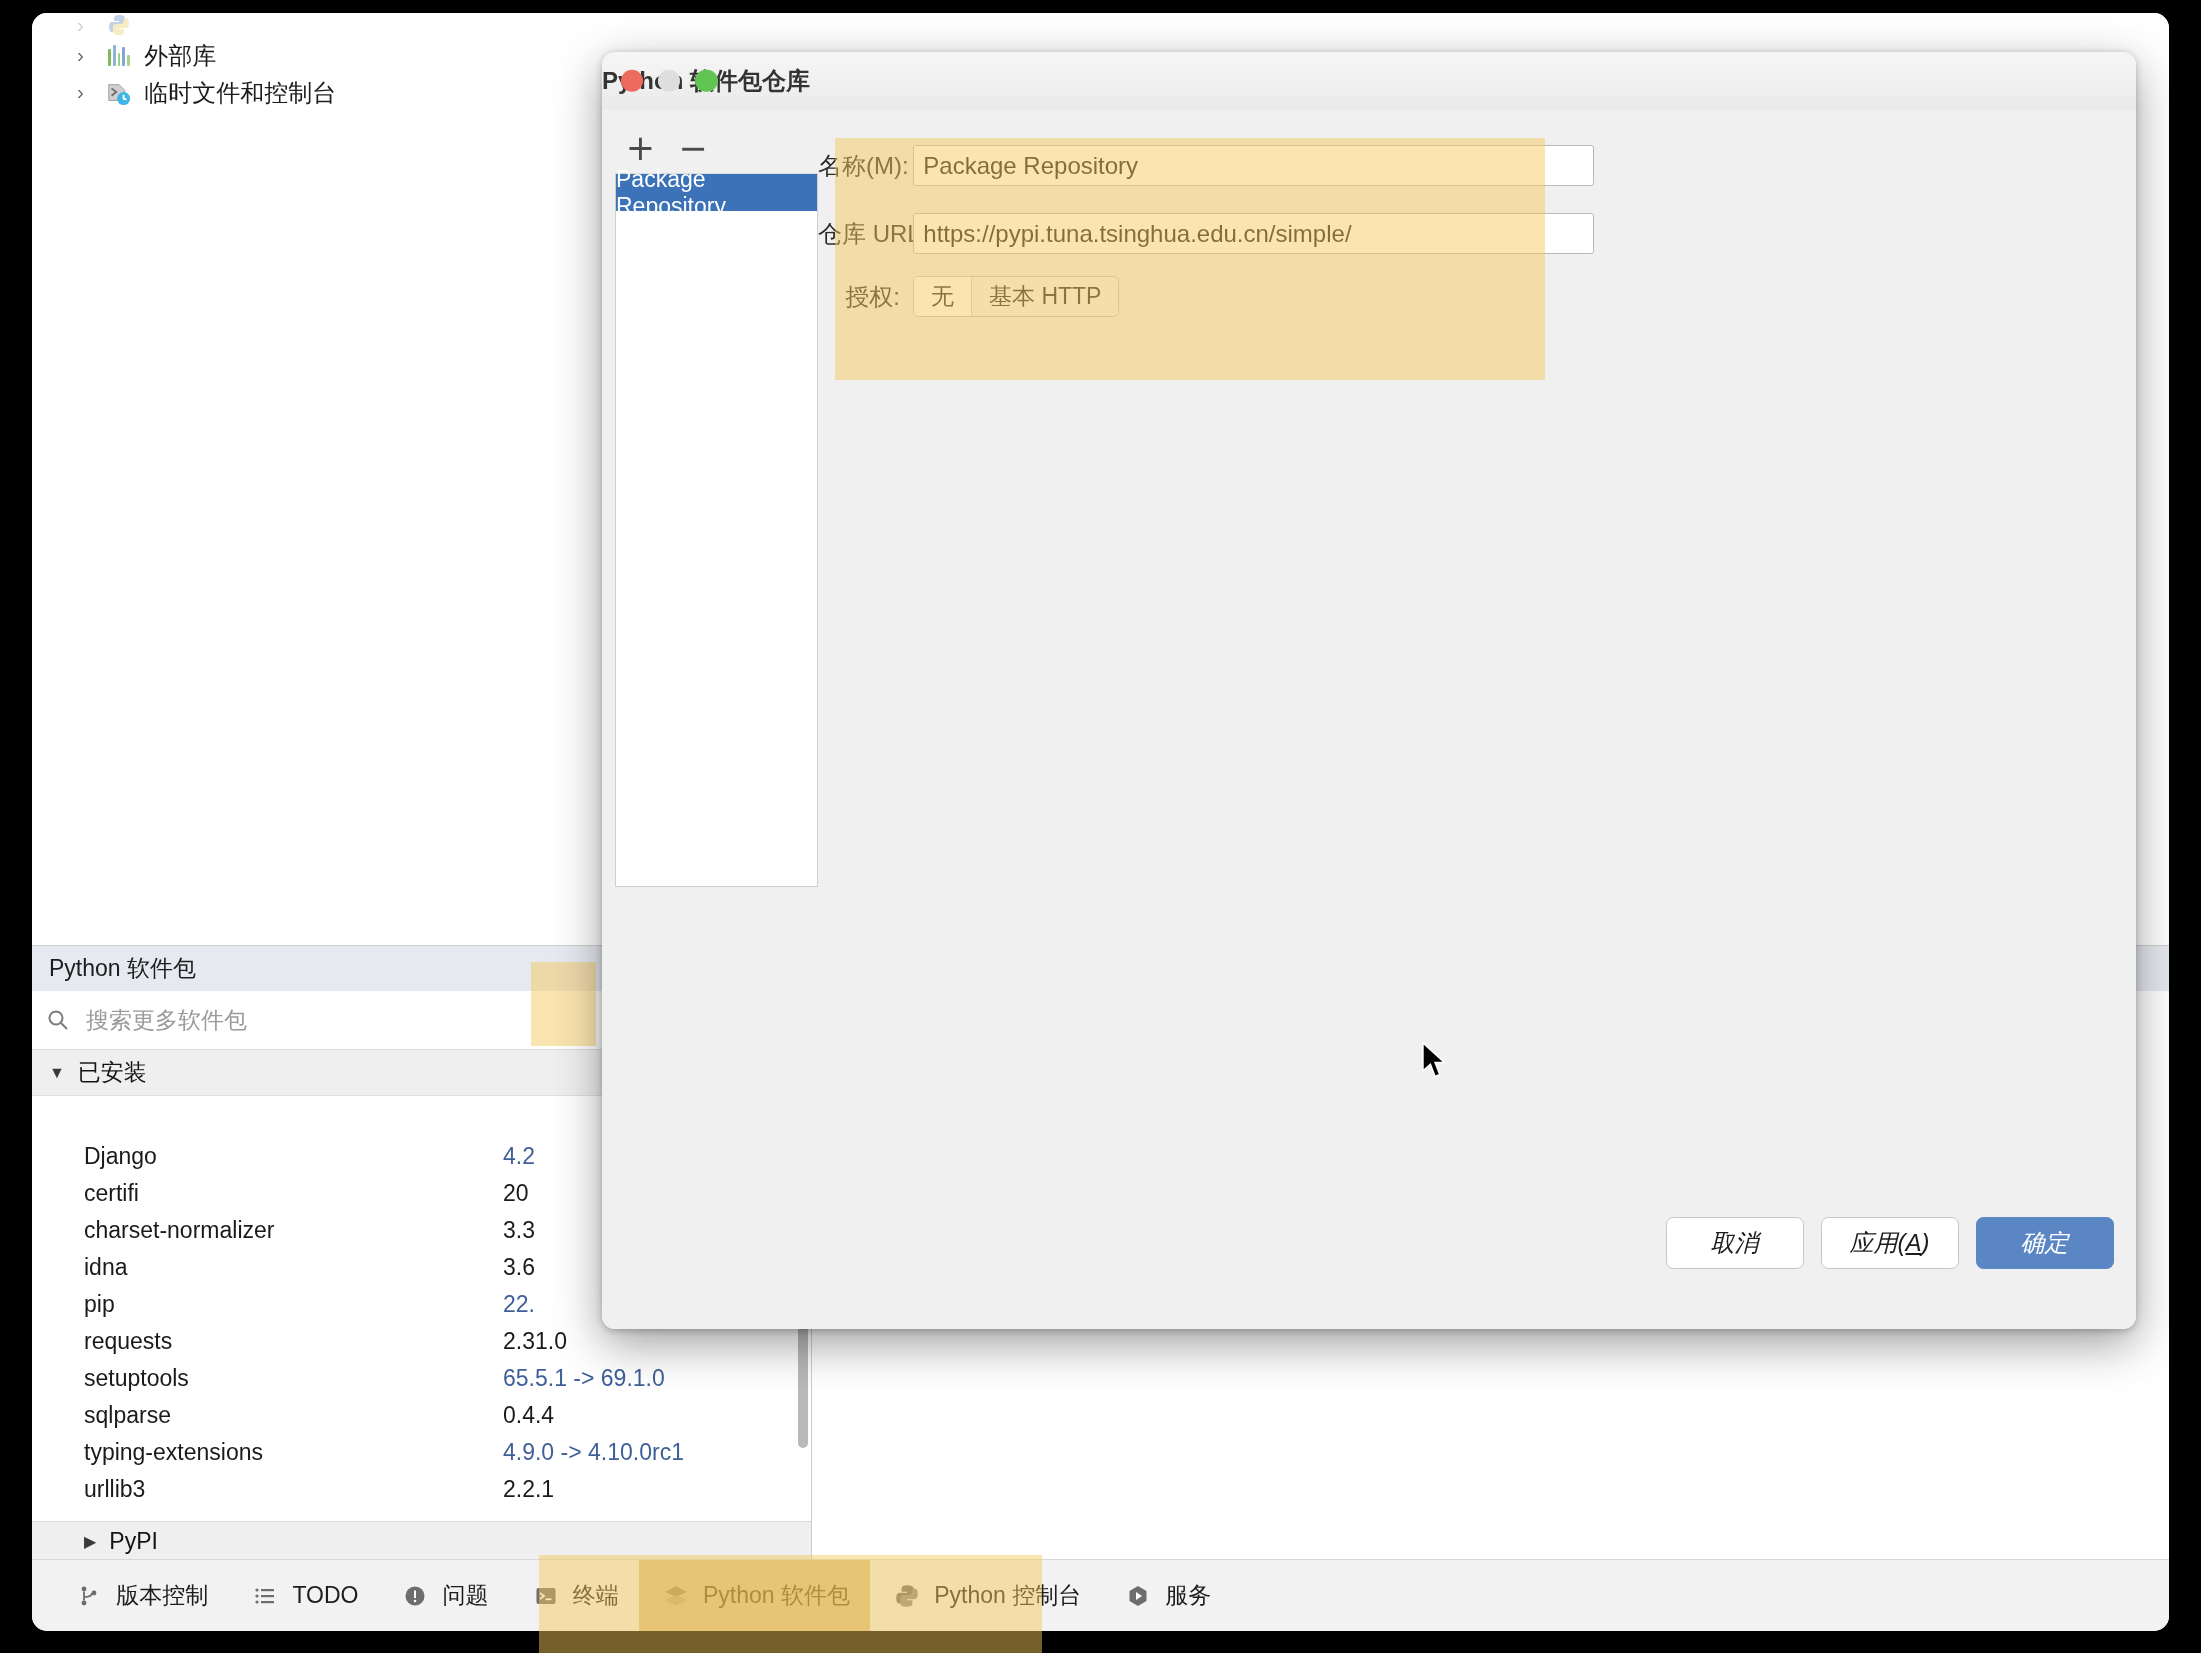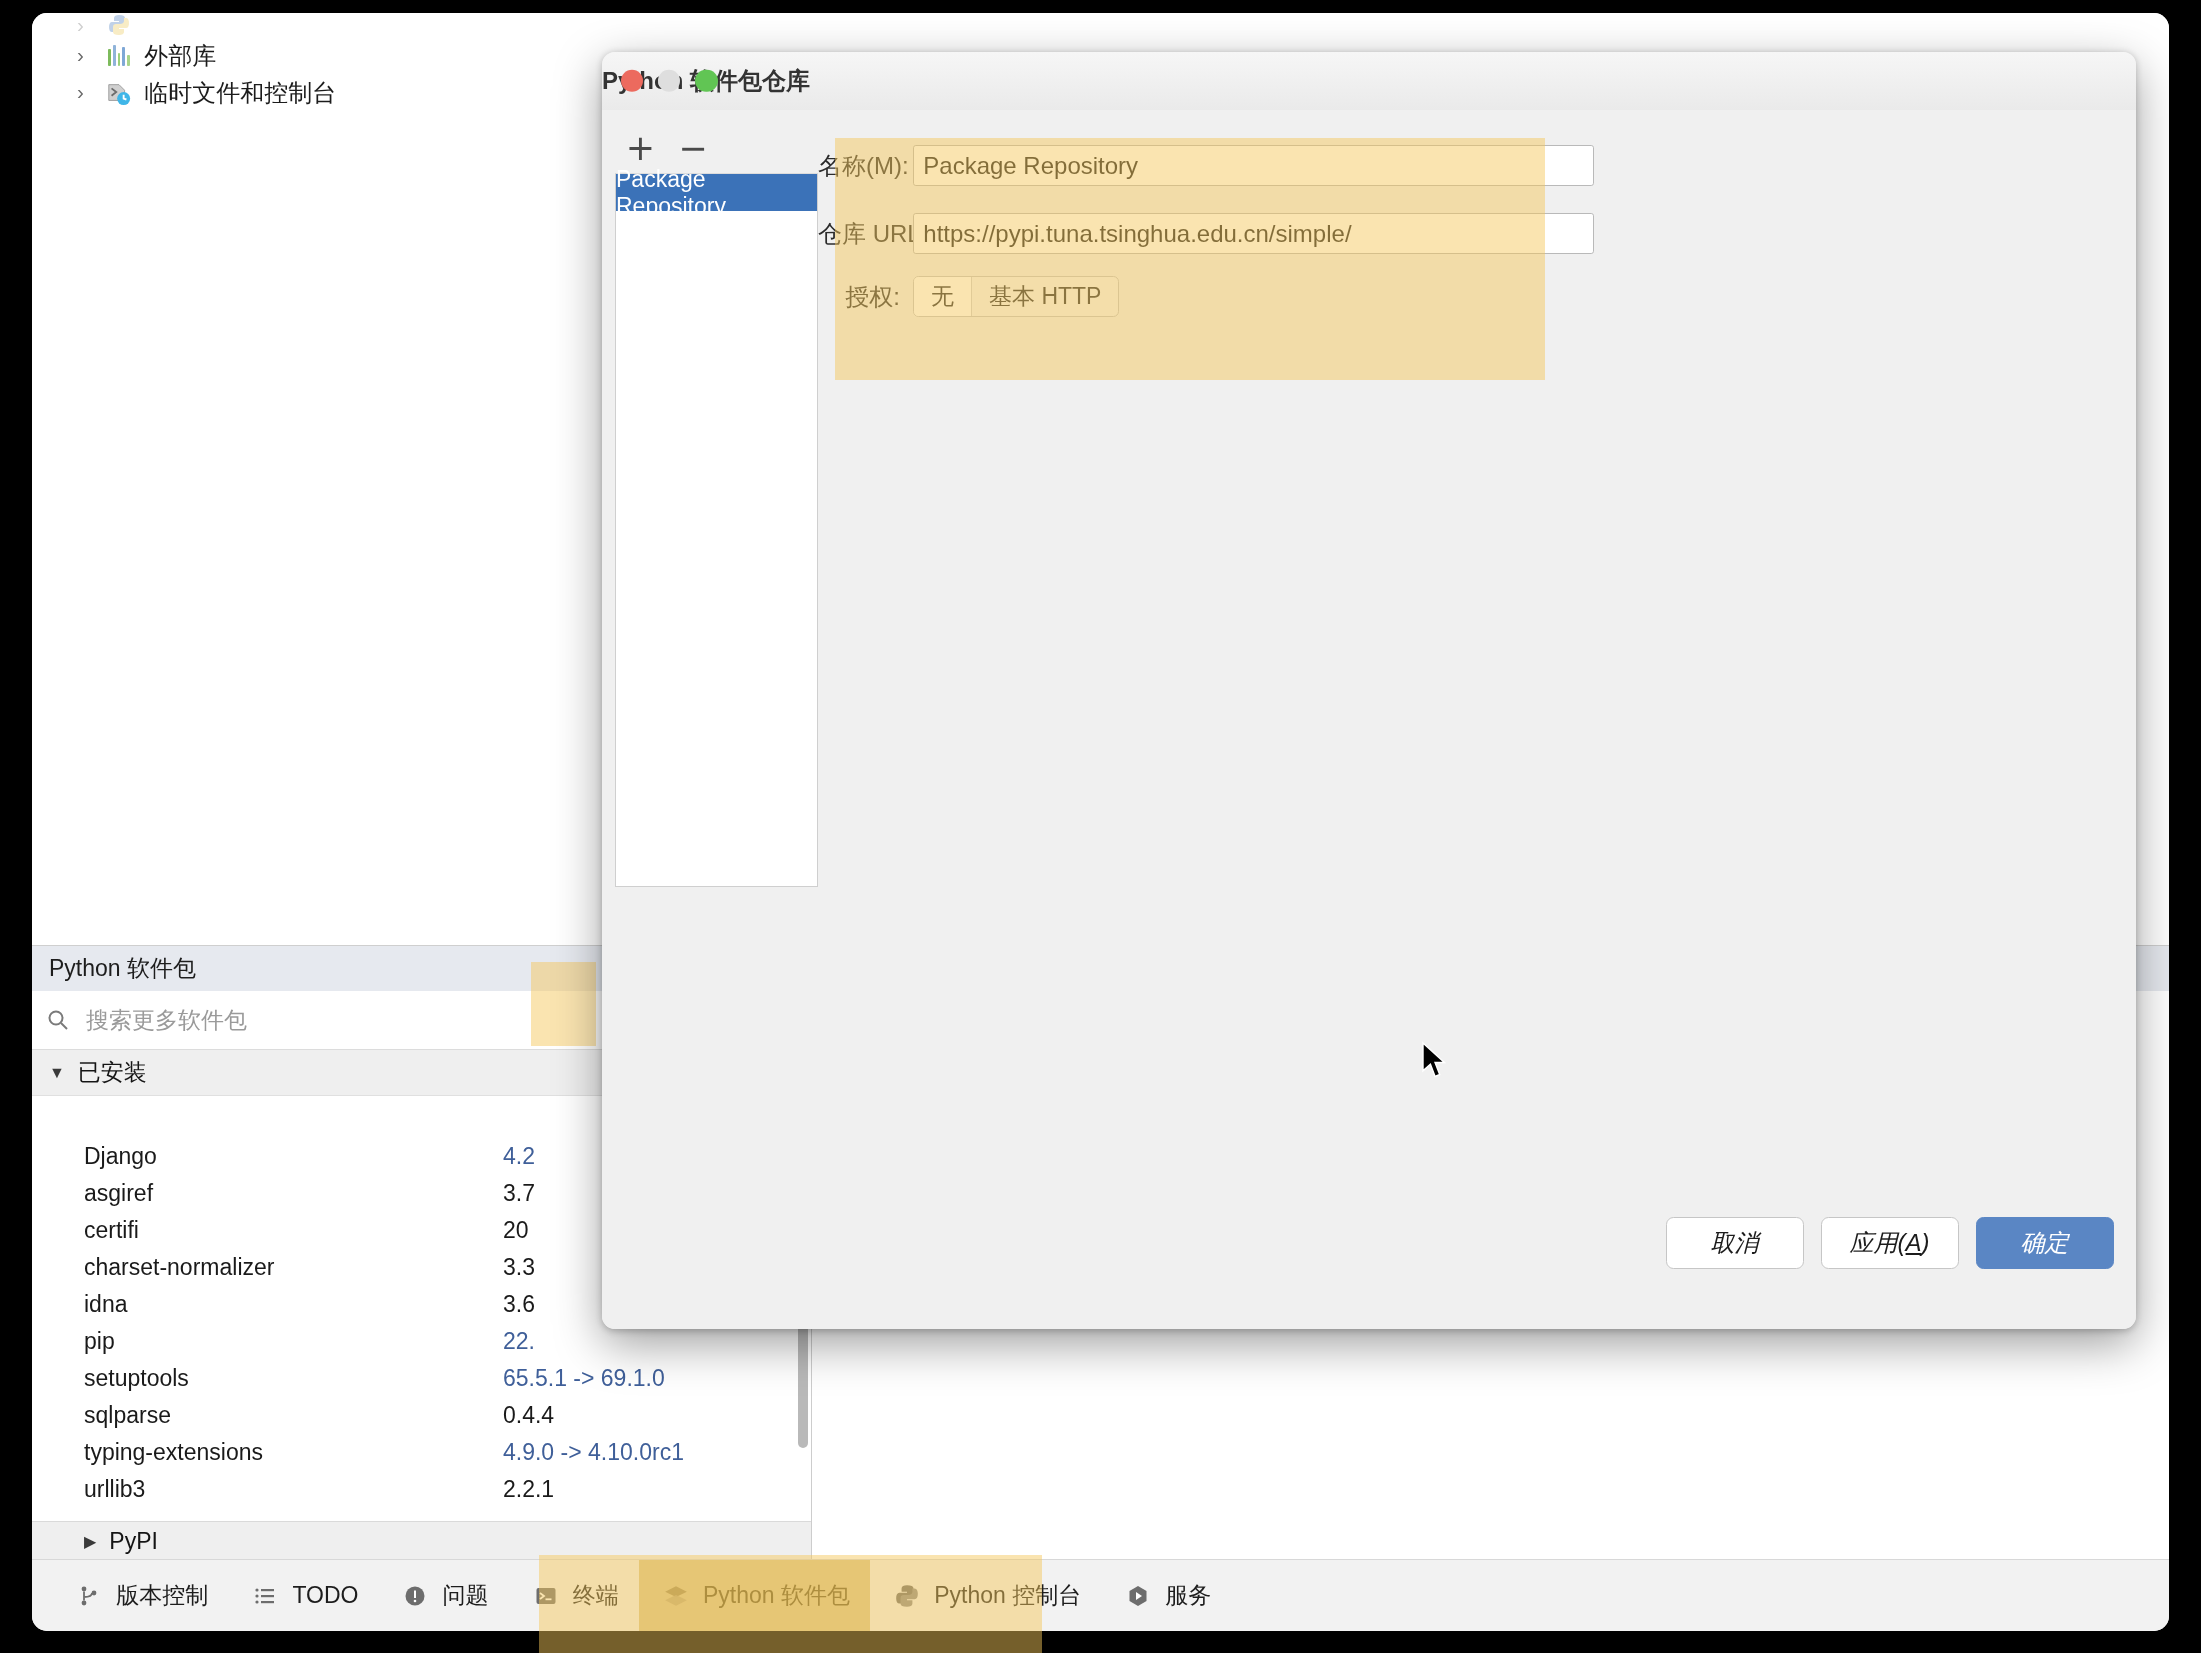--- a/index.html
+++ b/index.html
@@ -469,38 +469,38 @@
           <span class="caret">▼</span>
           <span>已安装</span>
         </div>
 
         <div id="pkg-list">
           <div class="pkg-row">
             <span class="pkg-name">Django</span>
             <span class="pkg-ver upgrade">4.2</span>
           </div>
           <div class="pkg-row">
-            <span class="pkg-name">asgiref</span>
-            <span class="pkg-ver">3.7</span>
-          </div>
-          <div class="pkg-row">
             <span class="pkg-name">certifi</span>
             <span class="pkg-ver">20</span>
           </div>
           <div class="pkg-row">
             <span class="pkg-name">charset-normalizer</span>
             <span class="pkg-ver">3.3</span>
           </div>
           <div class="pkg-row">
             <span class="pkg-name">idna</span>
             <span class="pkg-ver">3.6</span>
           </div>
           <div class="pkg-row">
             <span class="pkg-name">pip</span>
             <span class="pkg-ver upgrade">22.</span>
+          </div>
+          <div class="pkg-row">
+            <span class="pkg-name">requests</span>
+            <span class="pkg-ver">2.31.0</span>
           </div>
           <div class="pkg-row">
             <span class="pkg-name">setuptools</span>
             <span class="pkg-ver upgrade">65.5.1 -&gt; 69.1.0</span>
           </div>
           <div class="pkg-row">
             <span class="pkg-name">sqlparse</span>
             <span class="pkg-ver">0.4.4</span>
           </div>
           <div class="pkg-row">

